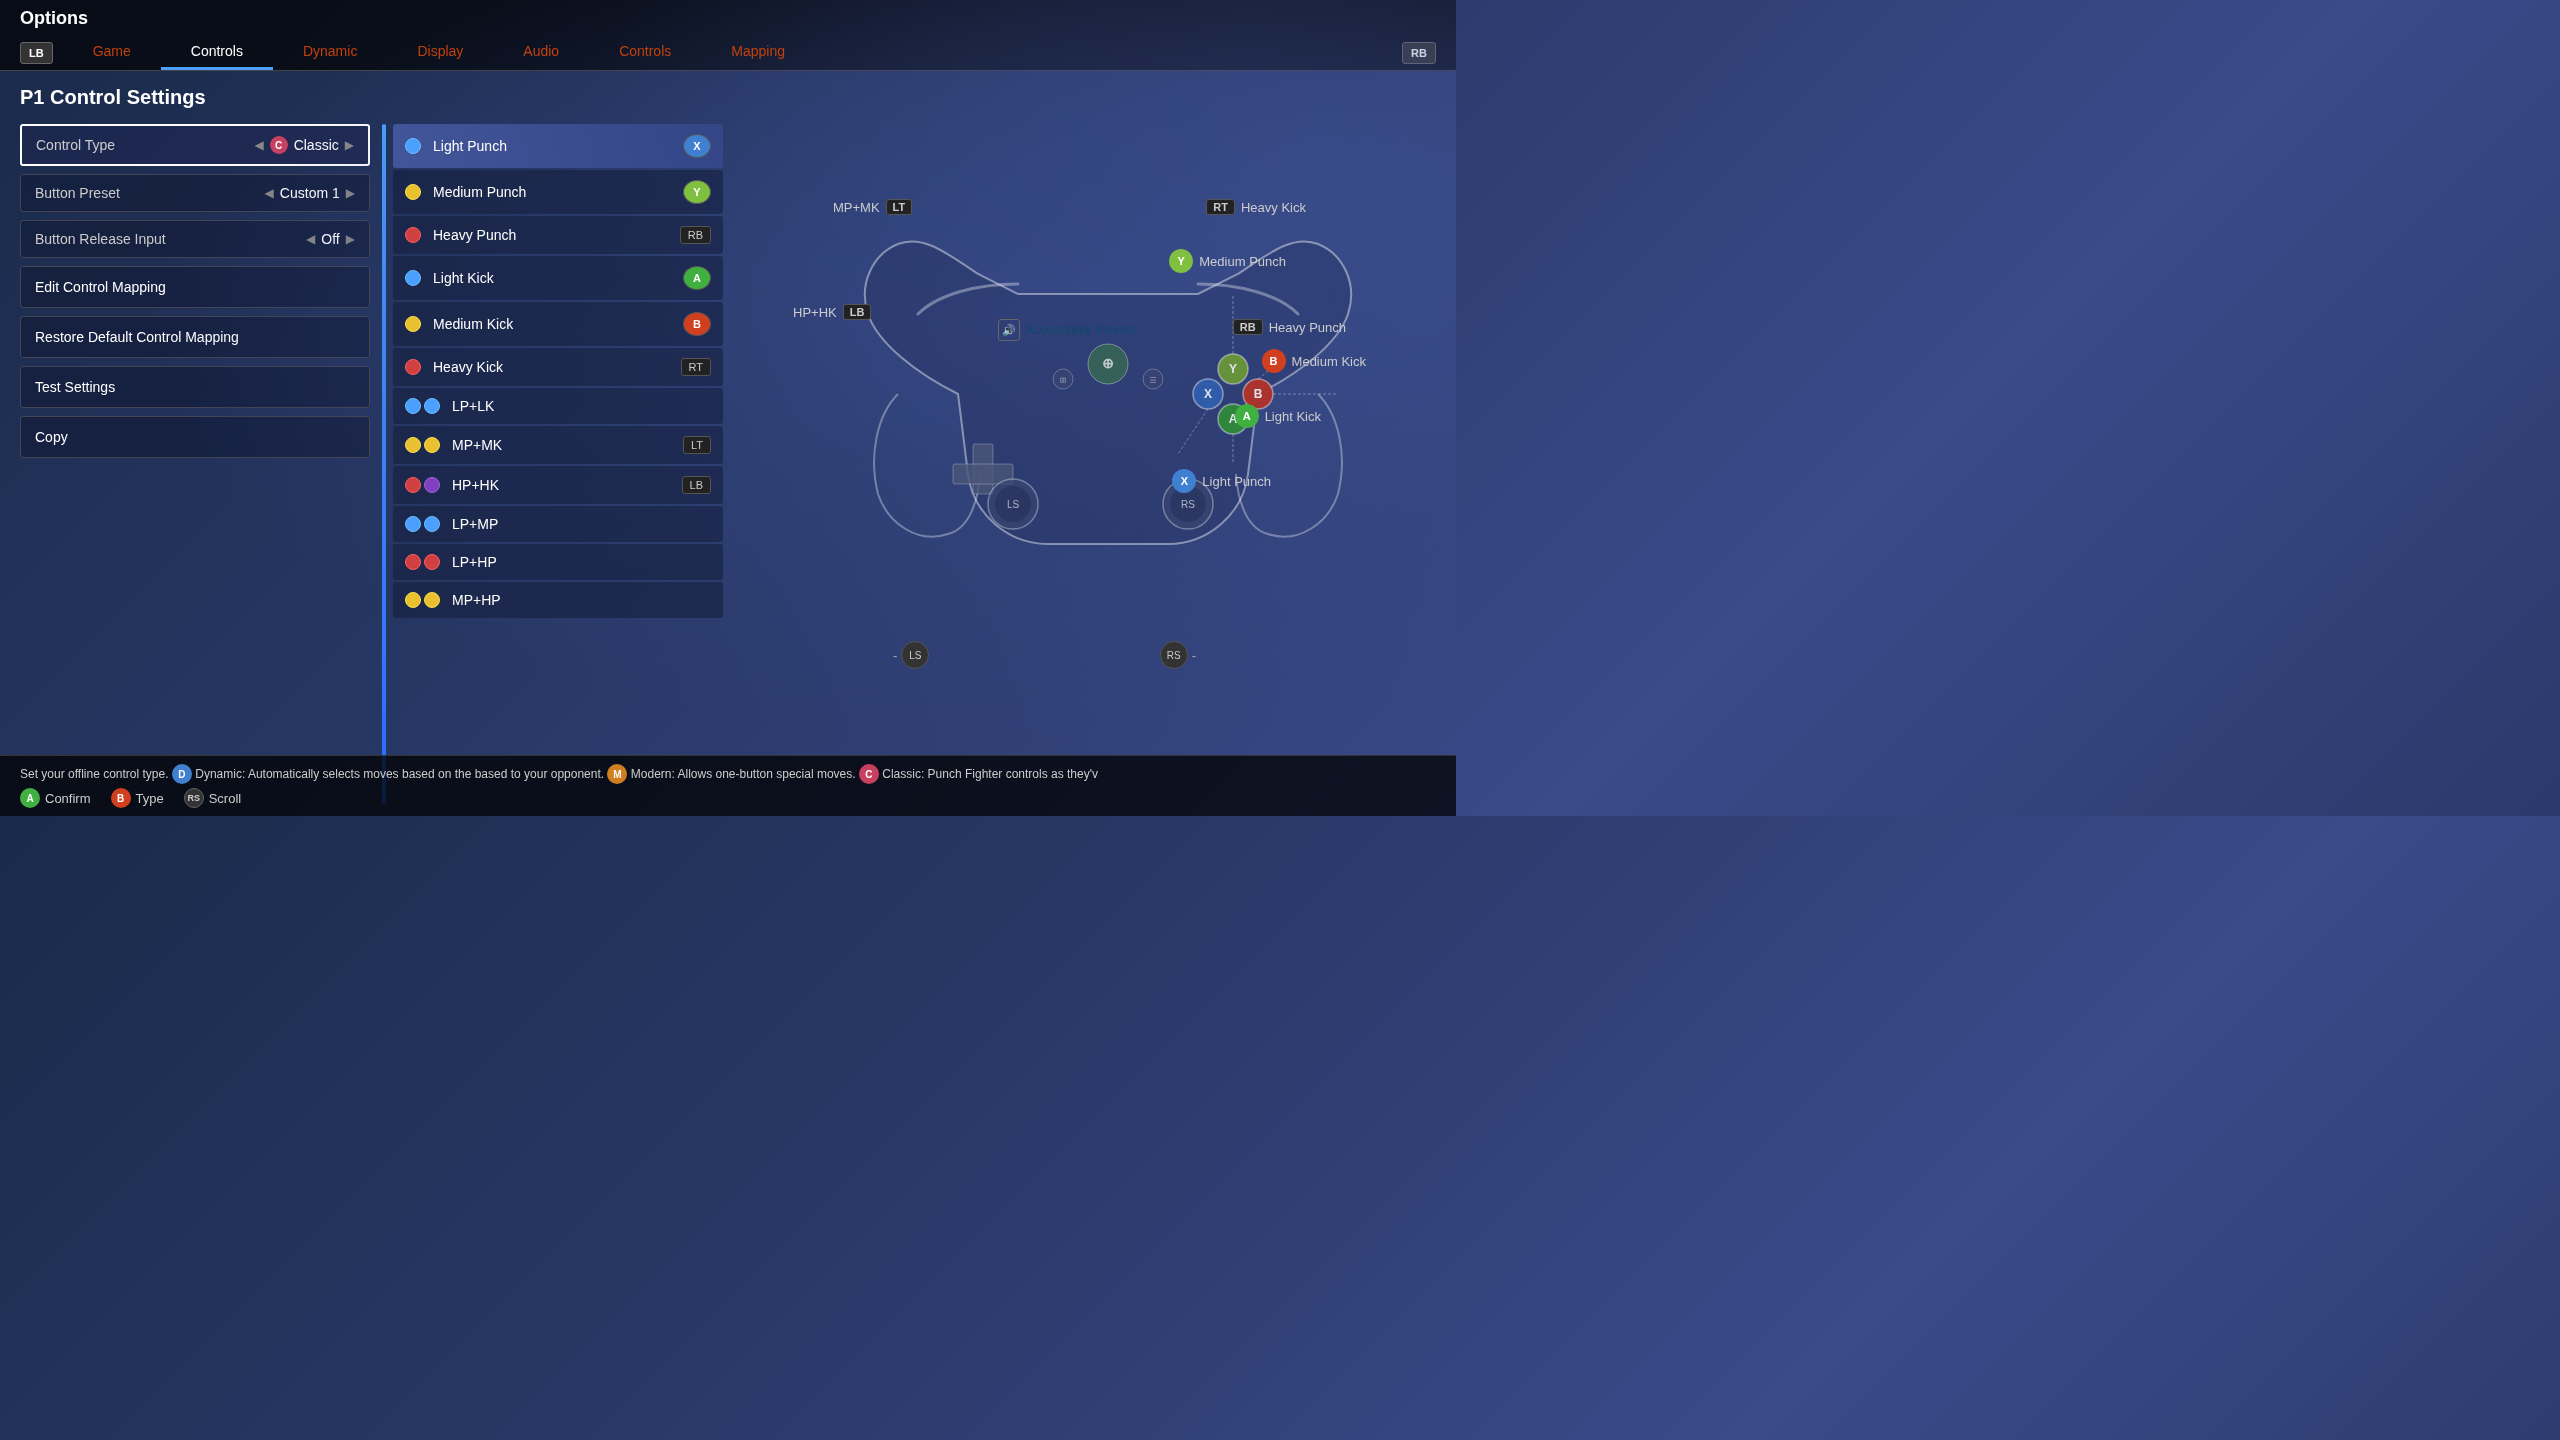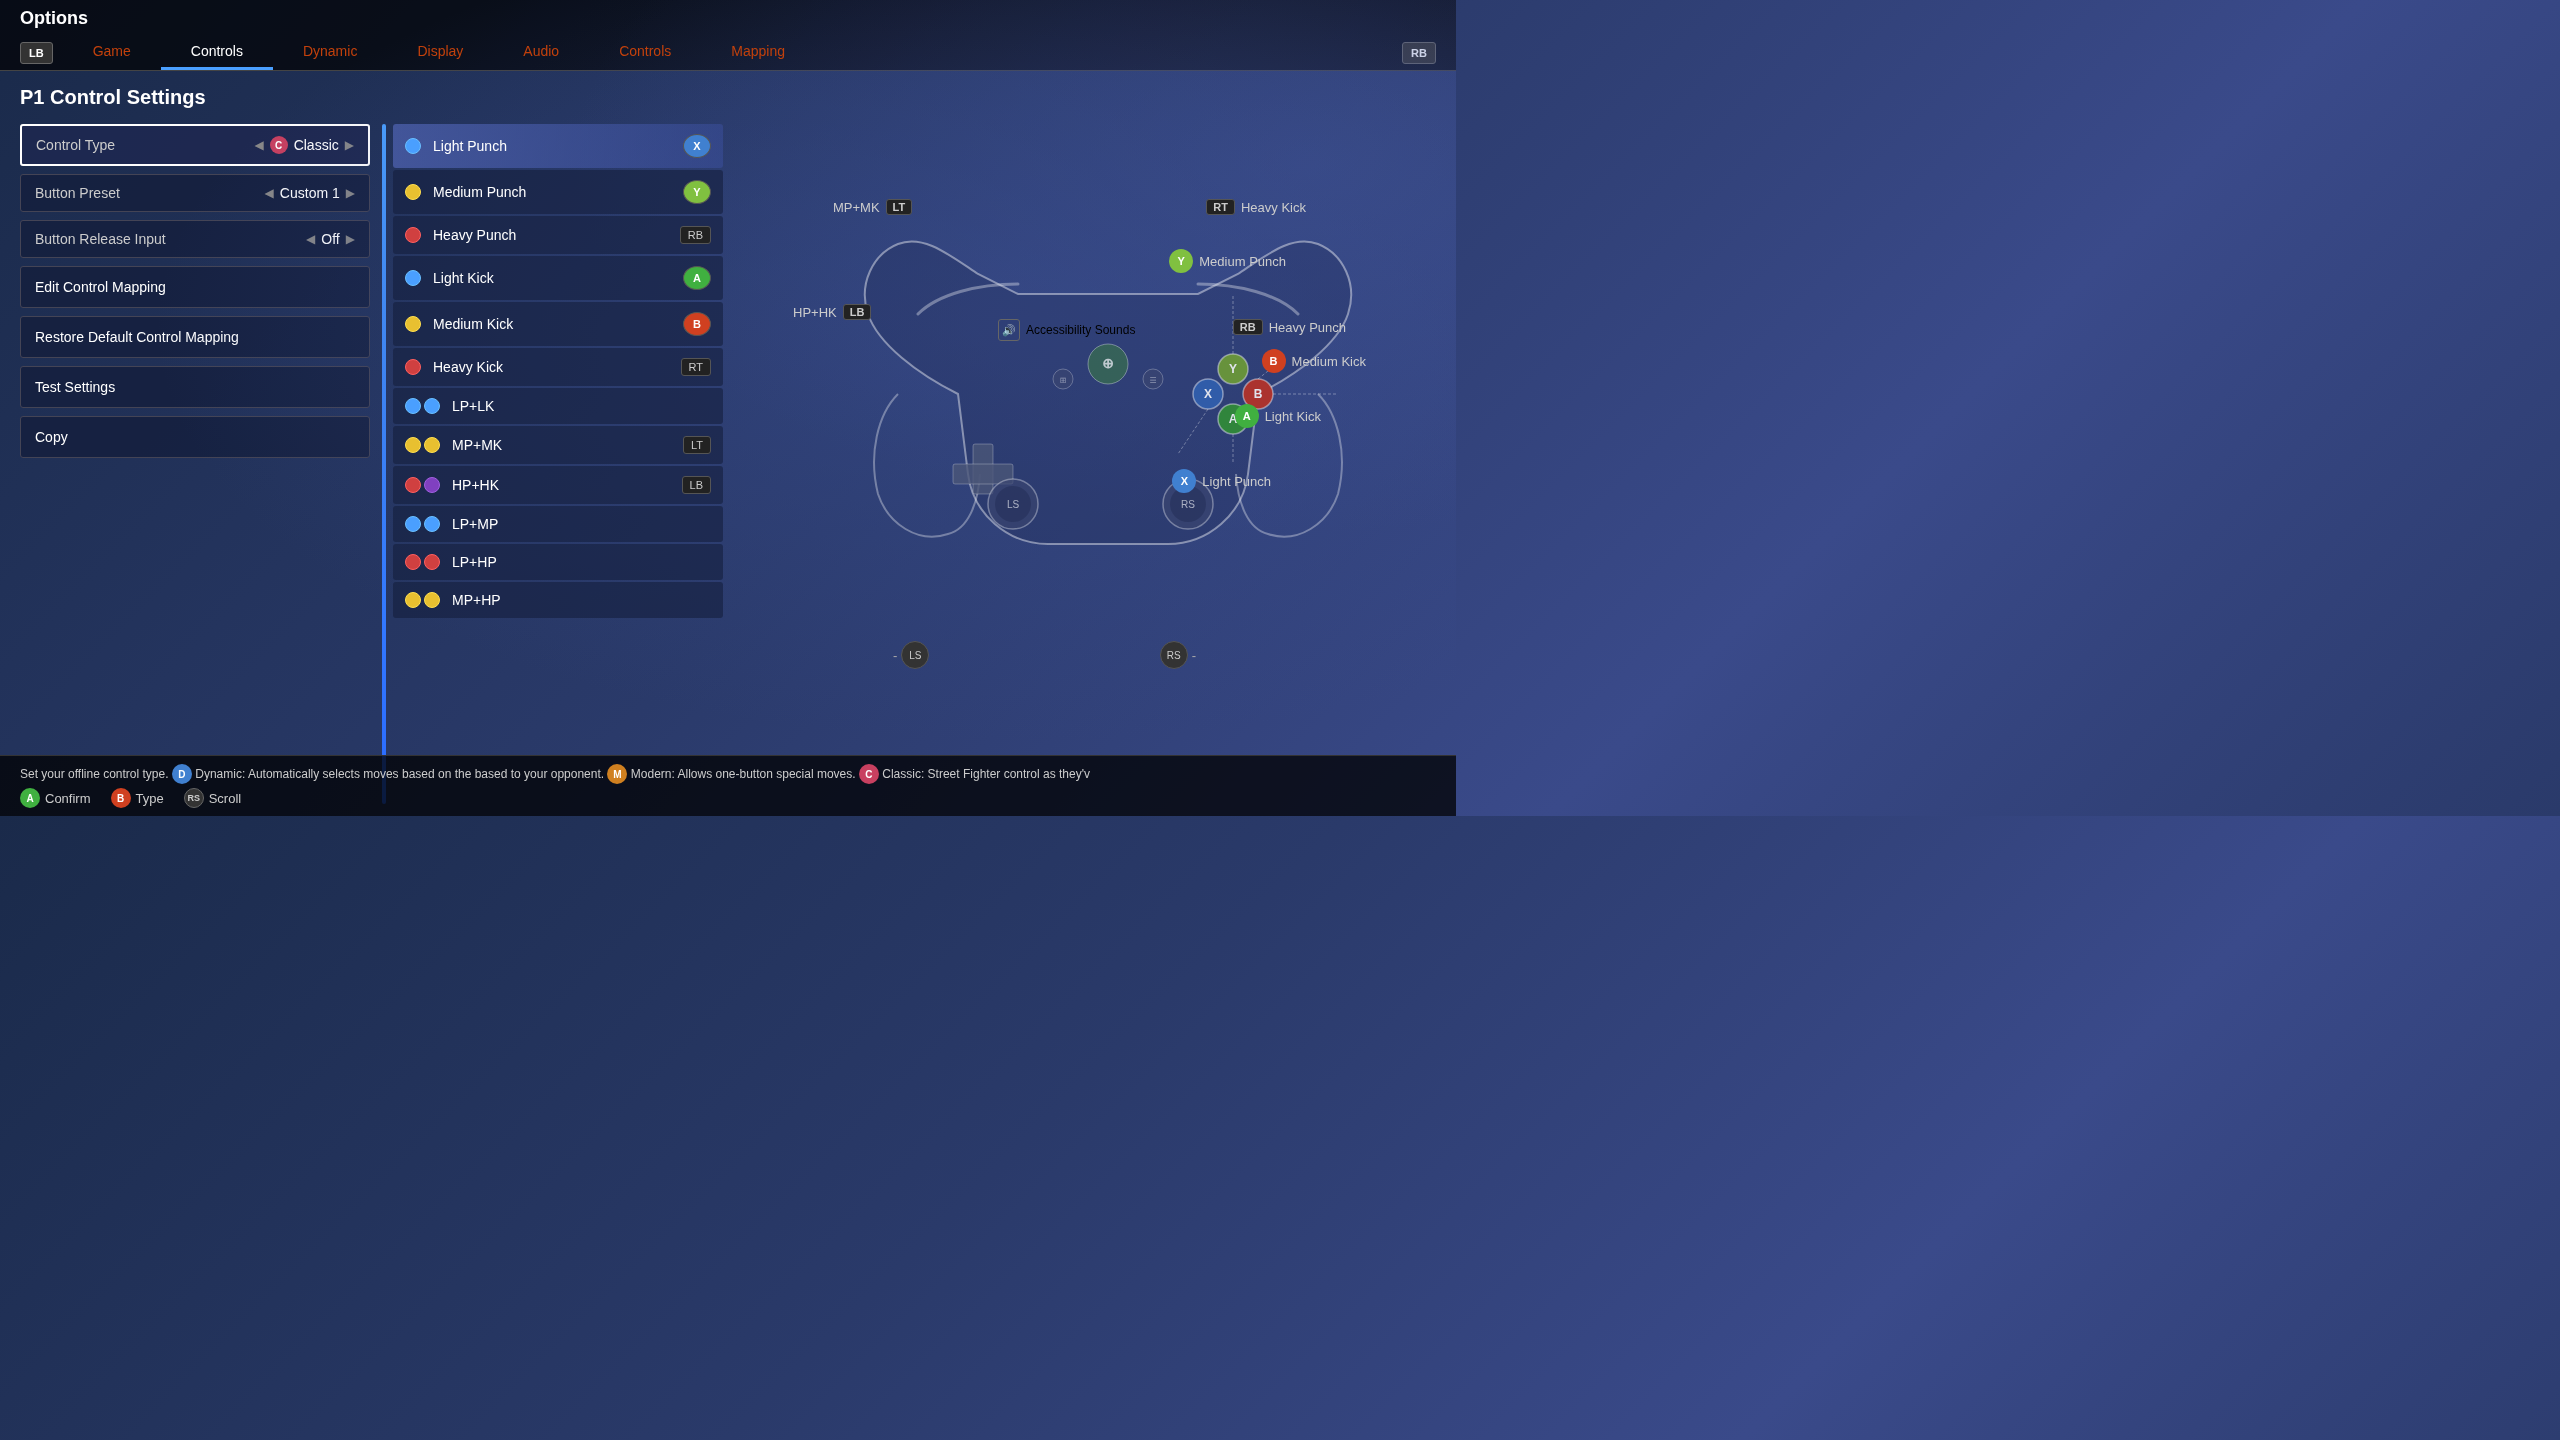--- a/index.html
+++ b/index.html
@@ -536,21 +536,21 @@
           <span style="font-size:13px; color:#ccc;">Heavy Kick</span>
         </div>
 
         <div style="position:absolute; top:170px; left:55px; display:flex; align-items:center; gap:6px;">
           <span style="font-size:13px; color:#ccc;">HP+HK</span>
           <span class="ctrl-btn-badge">LB</span>
         </div>
 
         <div style="position:absolute; top:185px; left:260px; display:flex; align-items:center; gap:6px;">
           <span style="width:22px; height:22px; border:1px solid #666; border-radius:3px; display:inline-flex; align-items:center; justify-content:center; font-size:11px; color:#aaa;">🔊</span>
-          <span style="font-size:12px; color:#000000;">Accessibility Sounds</span>
+          <span style="font-size:12px; color:#0c4a6e;">Accessibility Sounds</span>
         </div>
 
         <div style="position:absolute; top:185px; right:80px; display:flex; align-items:center; gap:6px;">
           <span class="ctrl-btn-badge">RB</span>
           <span style="font-size:13px; color:#ccc;">Heavy Punch</span>
         </div>
 
         <div style="position:absolute; top:115px; right:140px; display:flex; align-items:center; gap:6px;">
           <span class="face-btn face-y">Y</span>
           <span style="font-size:13px; color:#ccc;">Medium Punch</span>
@@ -587,21 +587,21 @@
 </div>
 
 <div class="footer">
   <div class="footer-main">
     <span>Set your offline control type. </span>
     <span class="footer-badge badge-d">D</span>
     <span> Dynamic: Automatically selects moves based on the based to your opponent. </span>
     <span class="footer-badge badge-m">M</span>
     <span> Modern: Allows one-button special moves. </span>
     <span class="footer-badge badge-c">C</span>
-    <span> Classic: Street Fighter control as they'v</span>
+    <span> Classic: Punch Fighter controls as they'v</span>
   </div>
   <div class="footer-controls">
     <div class="footer-control-item">
       <span class="footer-badge badge-a">A</span>
       <span>Confirm</span>
     </div>
     <div class="footer-control-item">
       <span class="footer-badge badge-b">B</span>
       <span>Type</span>
     </div>

